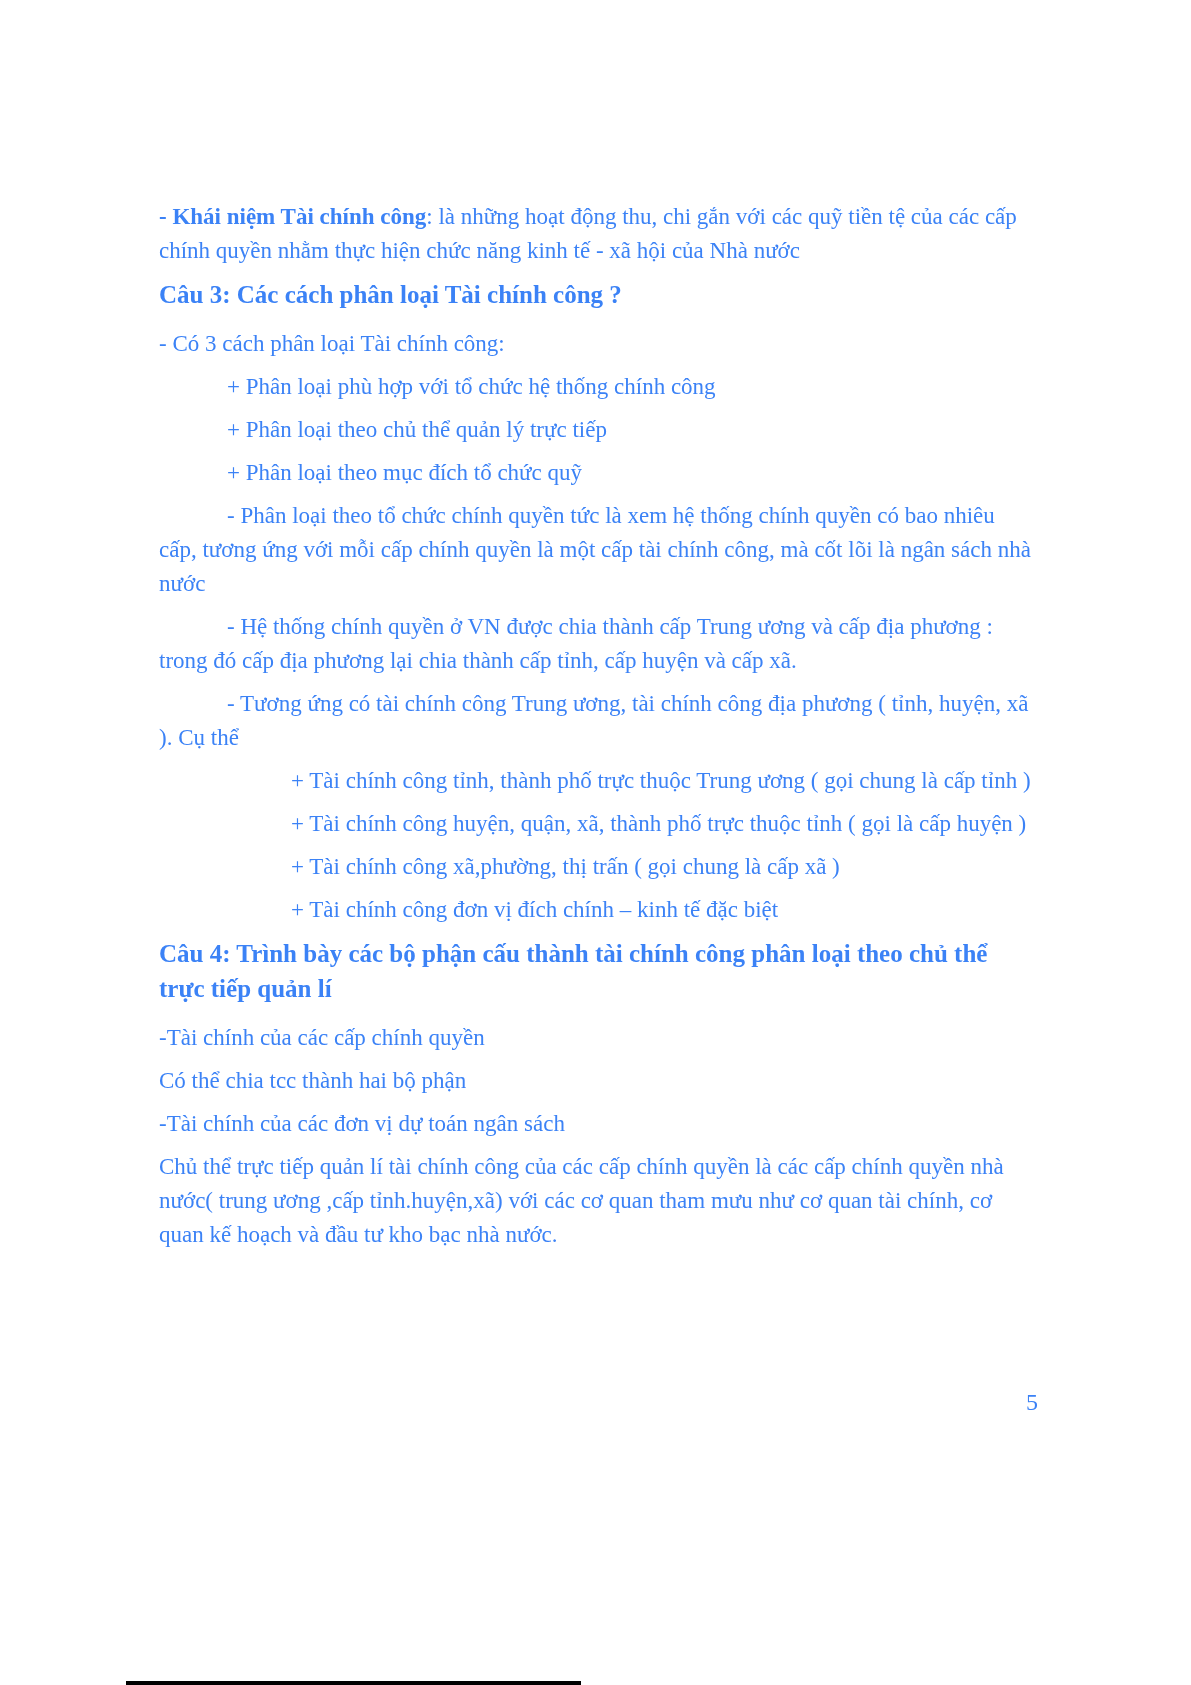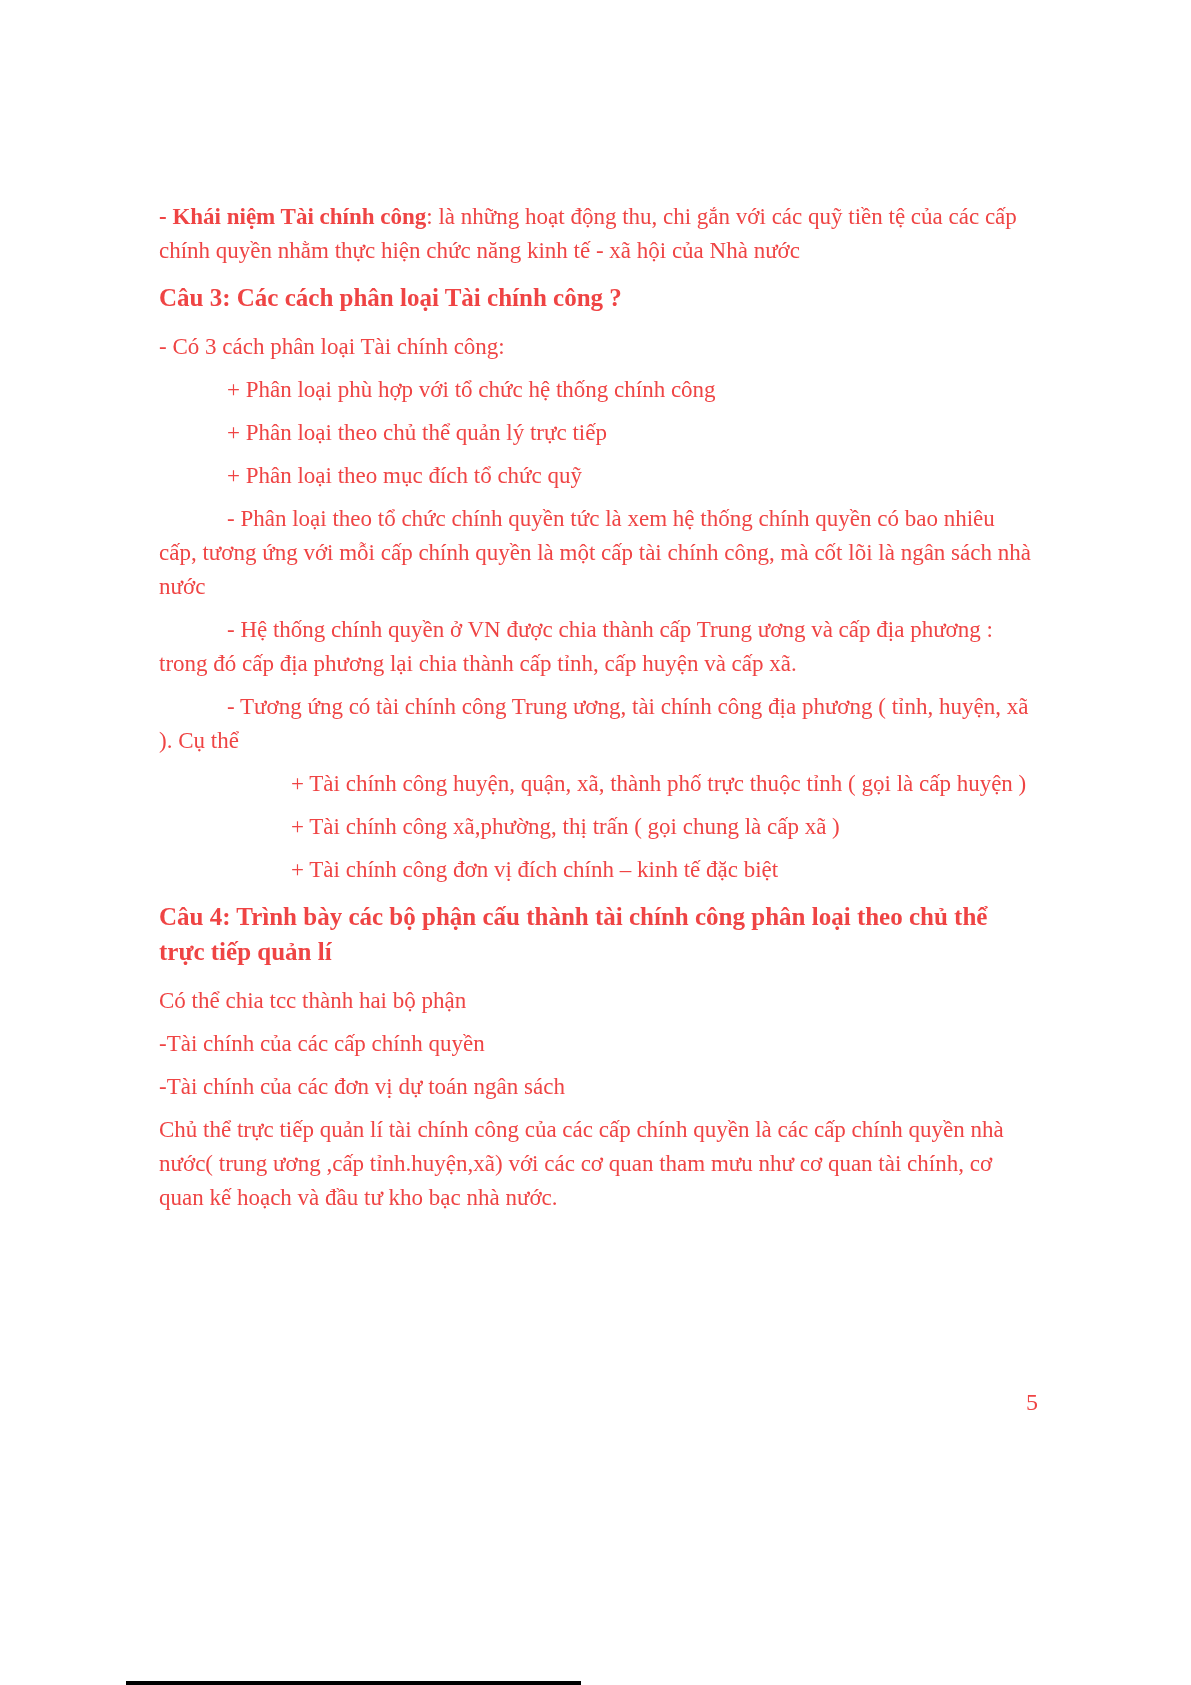--- a/index.html
+++ b/index.html
@@ -3,38 +3,38 @@
 <meta charset="utf-8">
 <style>
   * { margin: 0; padding: 0; box-sizing: border-box; }
   html, body { background: #ffffff; }
   .page {
     position: relative;
     width: 1129px;
     height: 1685px;
     margin: 0 auto;
     background: #ffffff;
-    color: #ef4444;
+    color: #3b82f6;
     font-family: "Liberation Serif", "DejaVu Serif", serif;
     font-size: 23px;
     line-height: 34px;
     padding: 200px 122px 16px 128px;
     overflow: hidden;
   }
   p.body {
     margin: 0 0 9px 0;
     text-align: left;
   }
   .ind1 { text-indent: 68px; }
   .ind2 { text-indent: 132px; }
   h2.heading {
     font-size: 25px;
     line-height: 35px;
     font-weight: bold;
-    margin: 12px 0 15px 0;
+    margin: 6px 0 15px 0;
   }
   .pagenum {
     position: absolute;
     top: 1388px;
     right: 122px;
     font-size: 24px;
     line-height: 28px;
   }
   .bottom-rule {
     position: absolute;
@@ -62,32 +62,33 @@
 
   <p class="body ind1">+ Phân loại theo mục đích tổ chức quỹ</p>
 
 
   <p class="body ind1">- Phân loại theo tổ chức chính quyền tức là xem hệ thống chính quyền có bao nhiêu cấp, tương ứng với mỗi cấp chính quyền là một cấp tài chính công, mà cốt lõi là ngân sách nhà nước</p>
 
   <p class="body ind1">- Hệ thống chính quyền ở VN được chia thành cấp Trung ương và cấp địa phương : trong đó cấp địa phương lại chia thành cấp tỉnh, cấp huyện và cấp xã.</p>
 
   <p class="body ind1">- Tương ứng có tài chính công Trung ương, tài chính công địa phương ( tỉnh, huyện, xã ). Cụ thể</p>
 
+  <p class="body ind2">+ Tài chính công tỉnh, thành phố trực thuộc Trung ương ( gọi chung là cấp tỉnh )</p>
 
   <p class="body ind2">+ Tài chính công huyện, quận, xã, thành phố trực thuộc tỉnh ( gọi là cấp huyện )</p>
 
   <p class="body ind2">+ Tài chính công xã,phường, thị trấn ( gọi chung là cấp xã )</p>
 
   <p class="body ind2">+ Tài chính công đơn vị đích chính – kinh tế đặc biệt</p>
 
   <h2 class="heading">Câu 4:  Trình bày các bộ phận cấu thành tài chính công phân loại theo chủ thể trực tiếp quản lí</h2>
 
+  <p class="body">-Tài chính của các cấp chính quyền</p>
+
   <p class="body"> Có thể chia tcc thành hai bộ phận</p>
-
-  <p class="body">-Tài chính của các cấp chính quyền</p>
 
   <p class="body">-Tài chính của các đơn vị dự toán ngân sách</p>
 
   <p class="body">Chủ thể trực tiếp quản lí tài chính công của các cấp chính quyền là các cấp chính quyền nhà nước( trung ương ,cấp tỉnh.huyện,xã) với các cơ quan tham mưu như cơ quan tài chính, cơ quan kế hoạch và đầu tư kho bạc nhà nước.</p>
 
   <div class="pagenum">5</div>
 
   <div class="bottom-rule"></div>
 
 </div>

